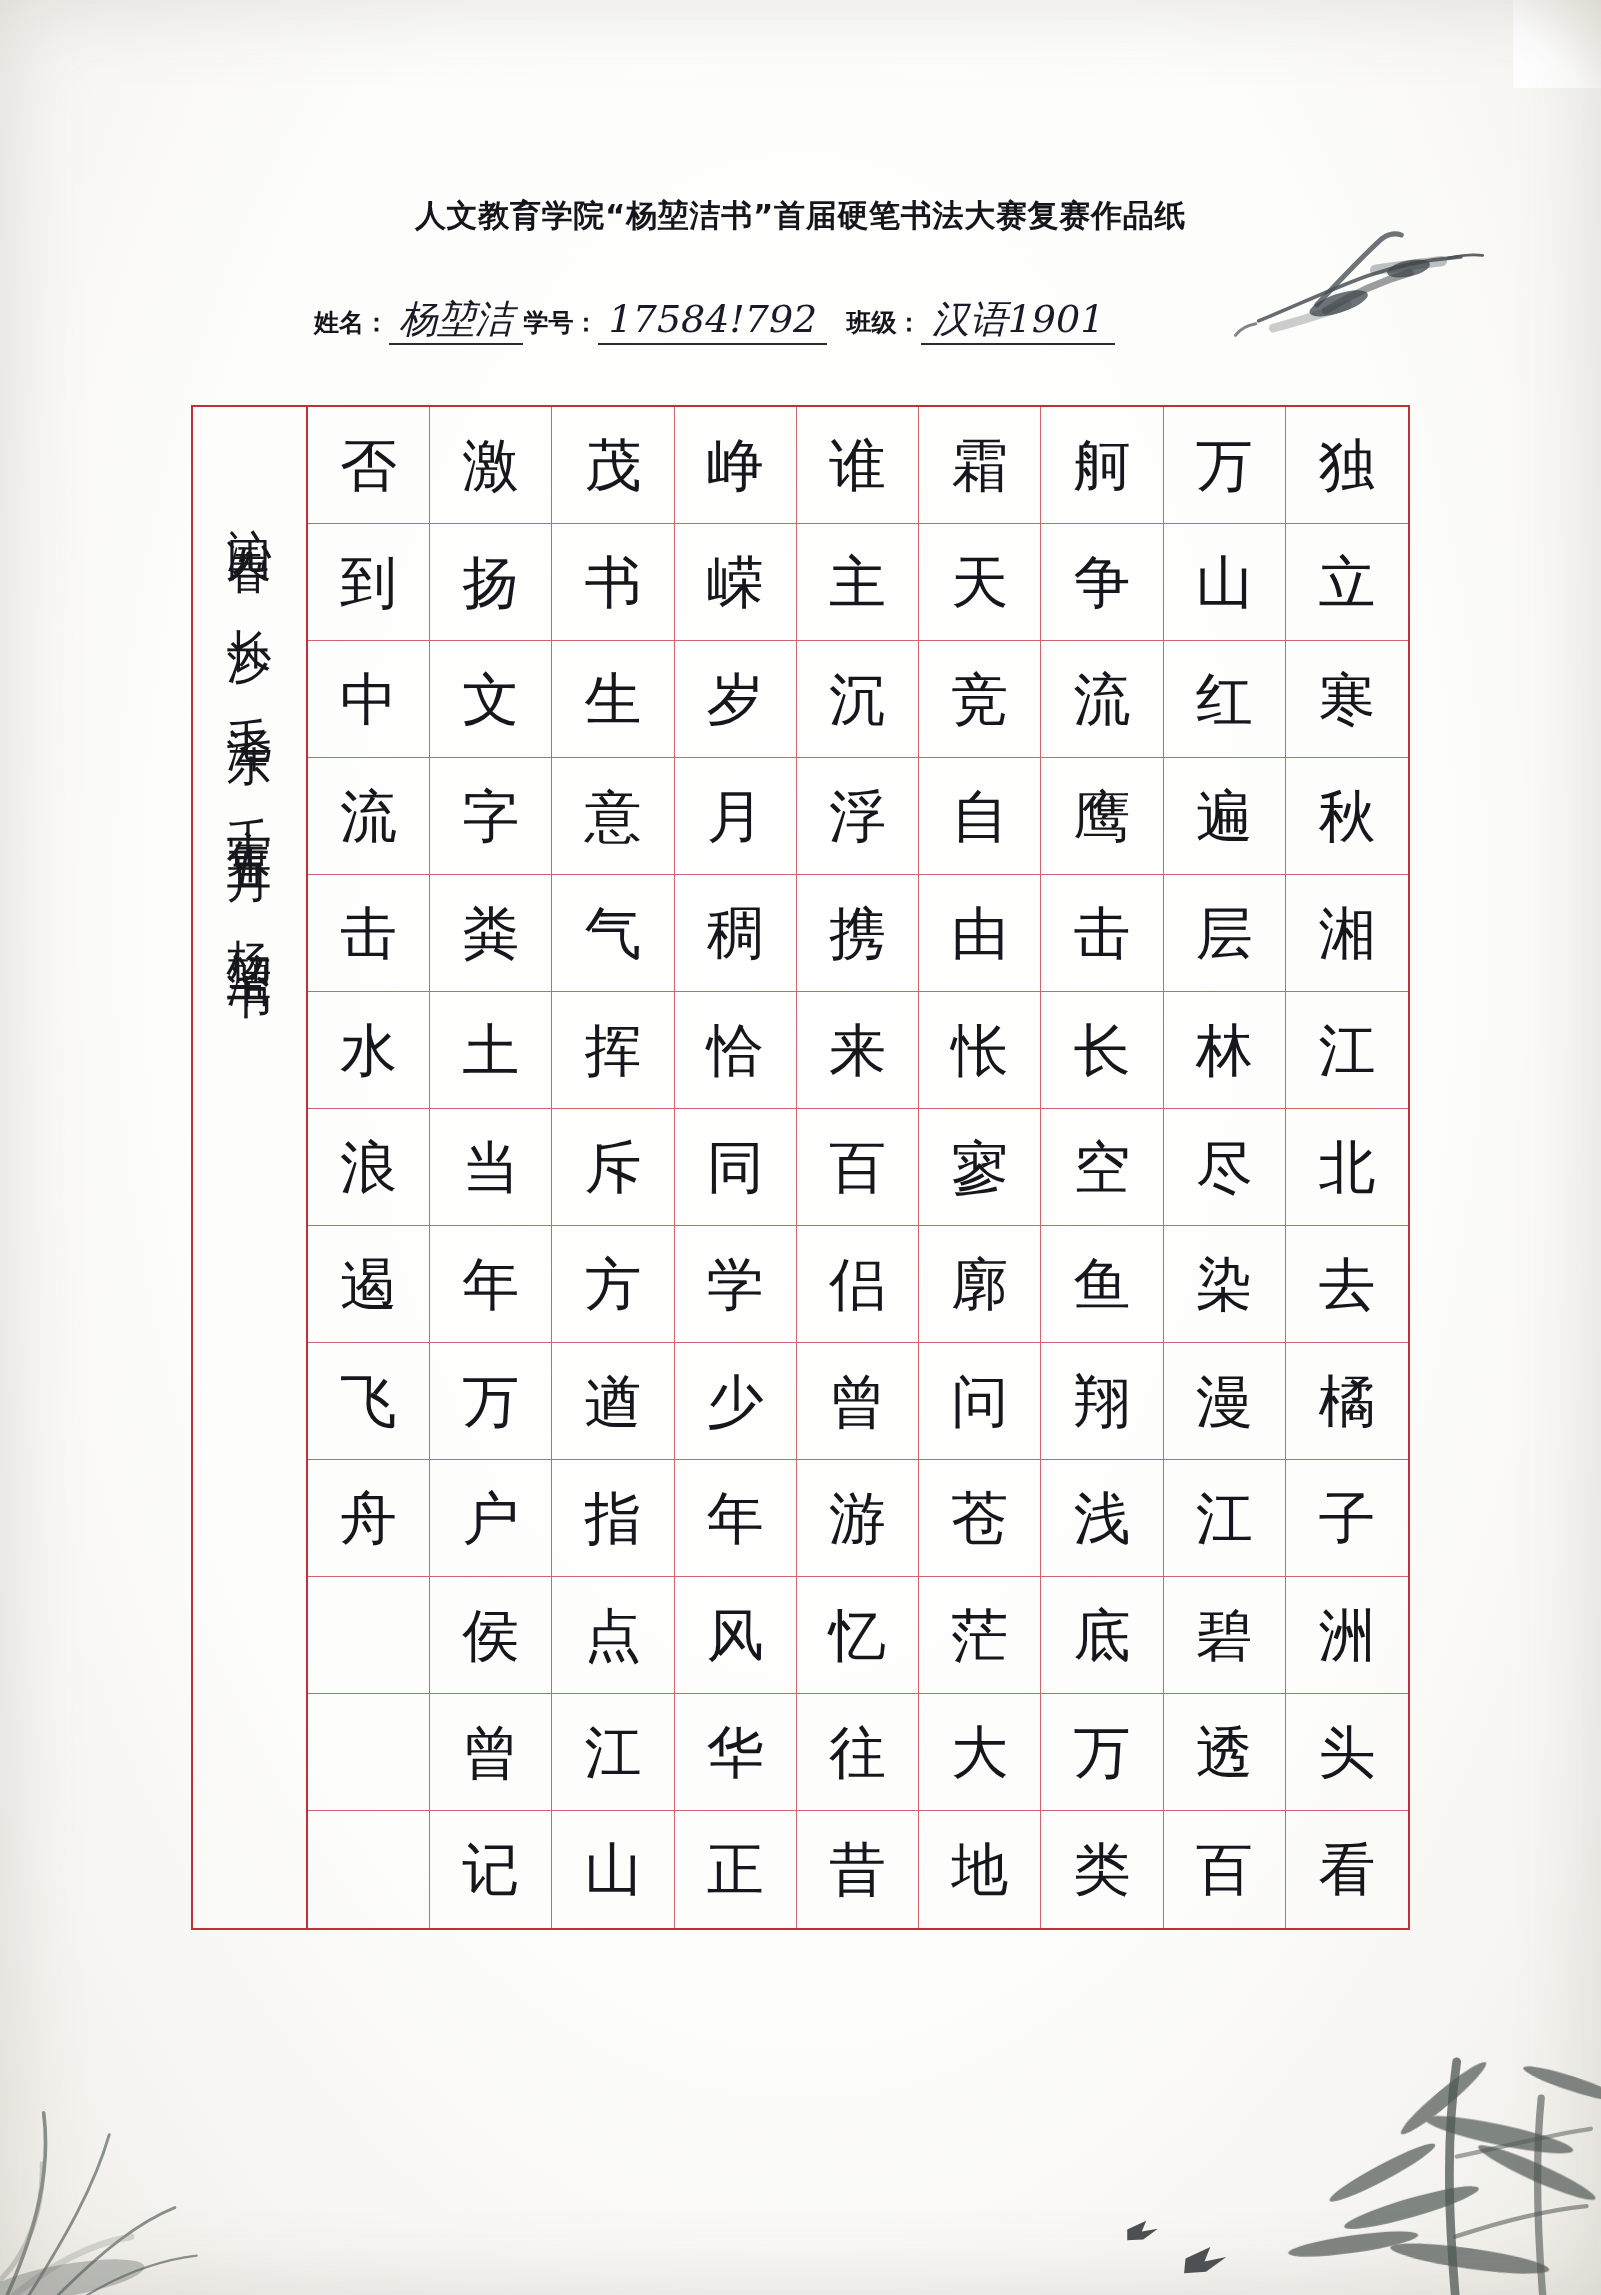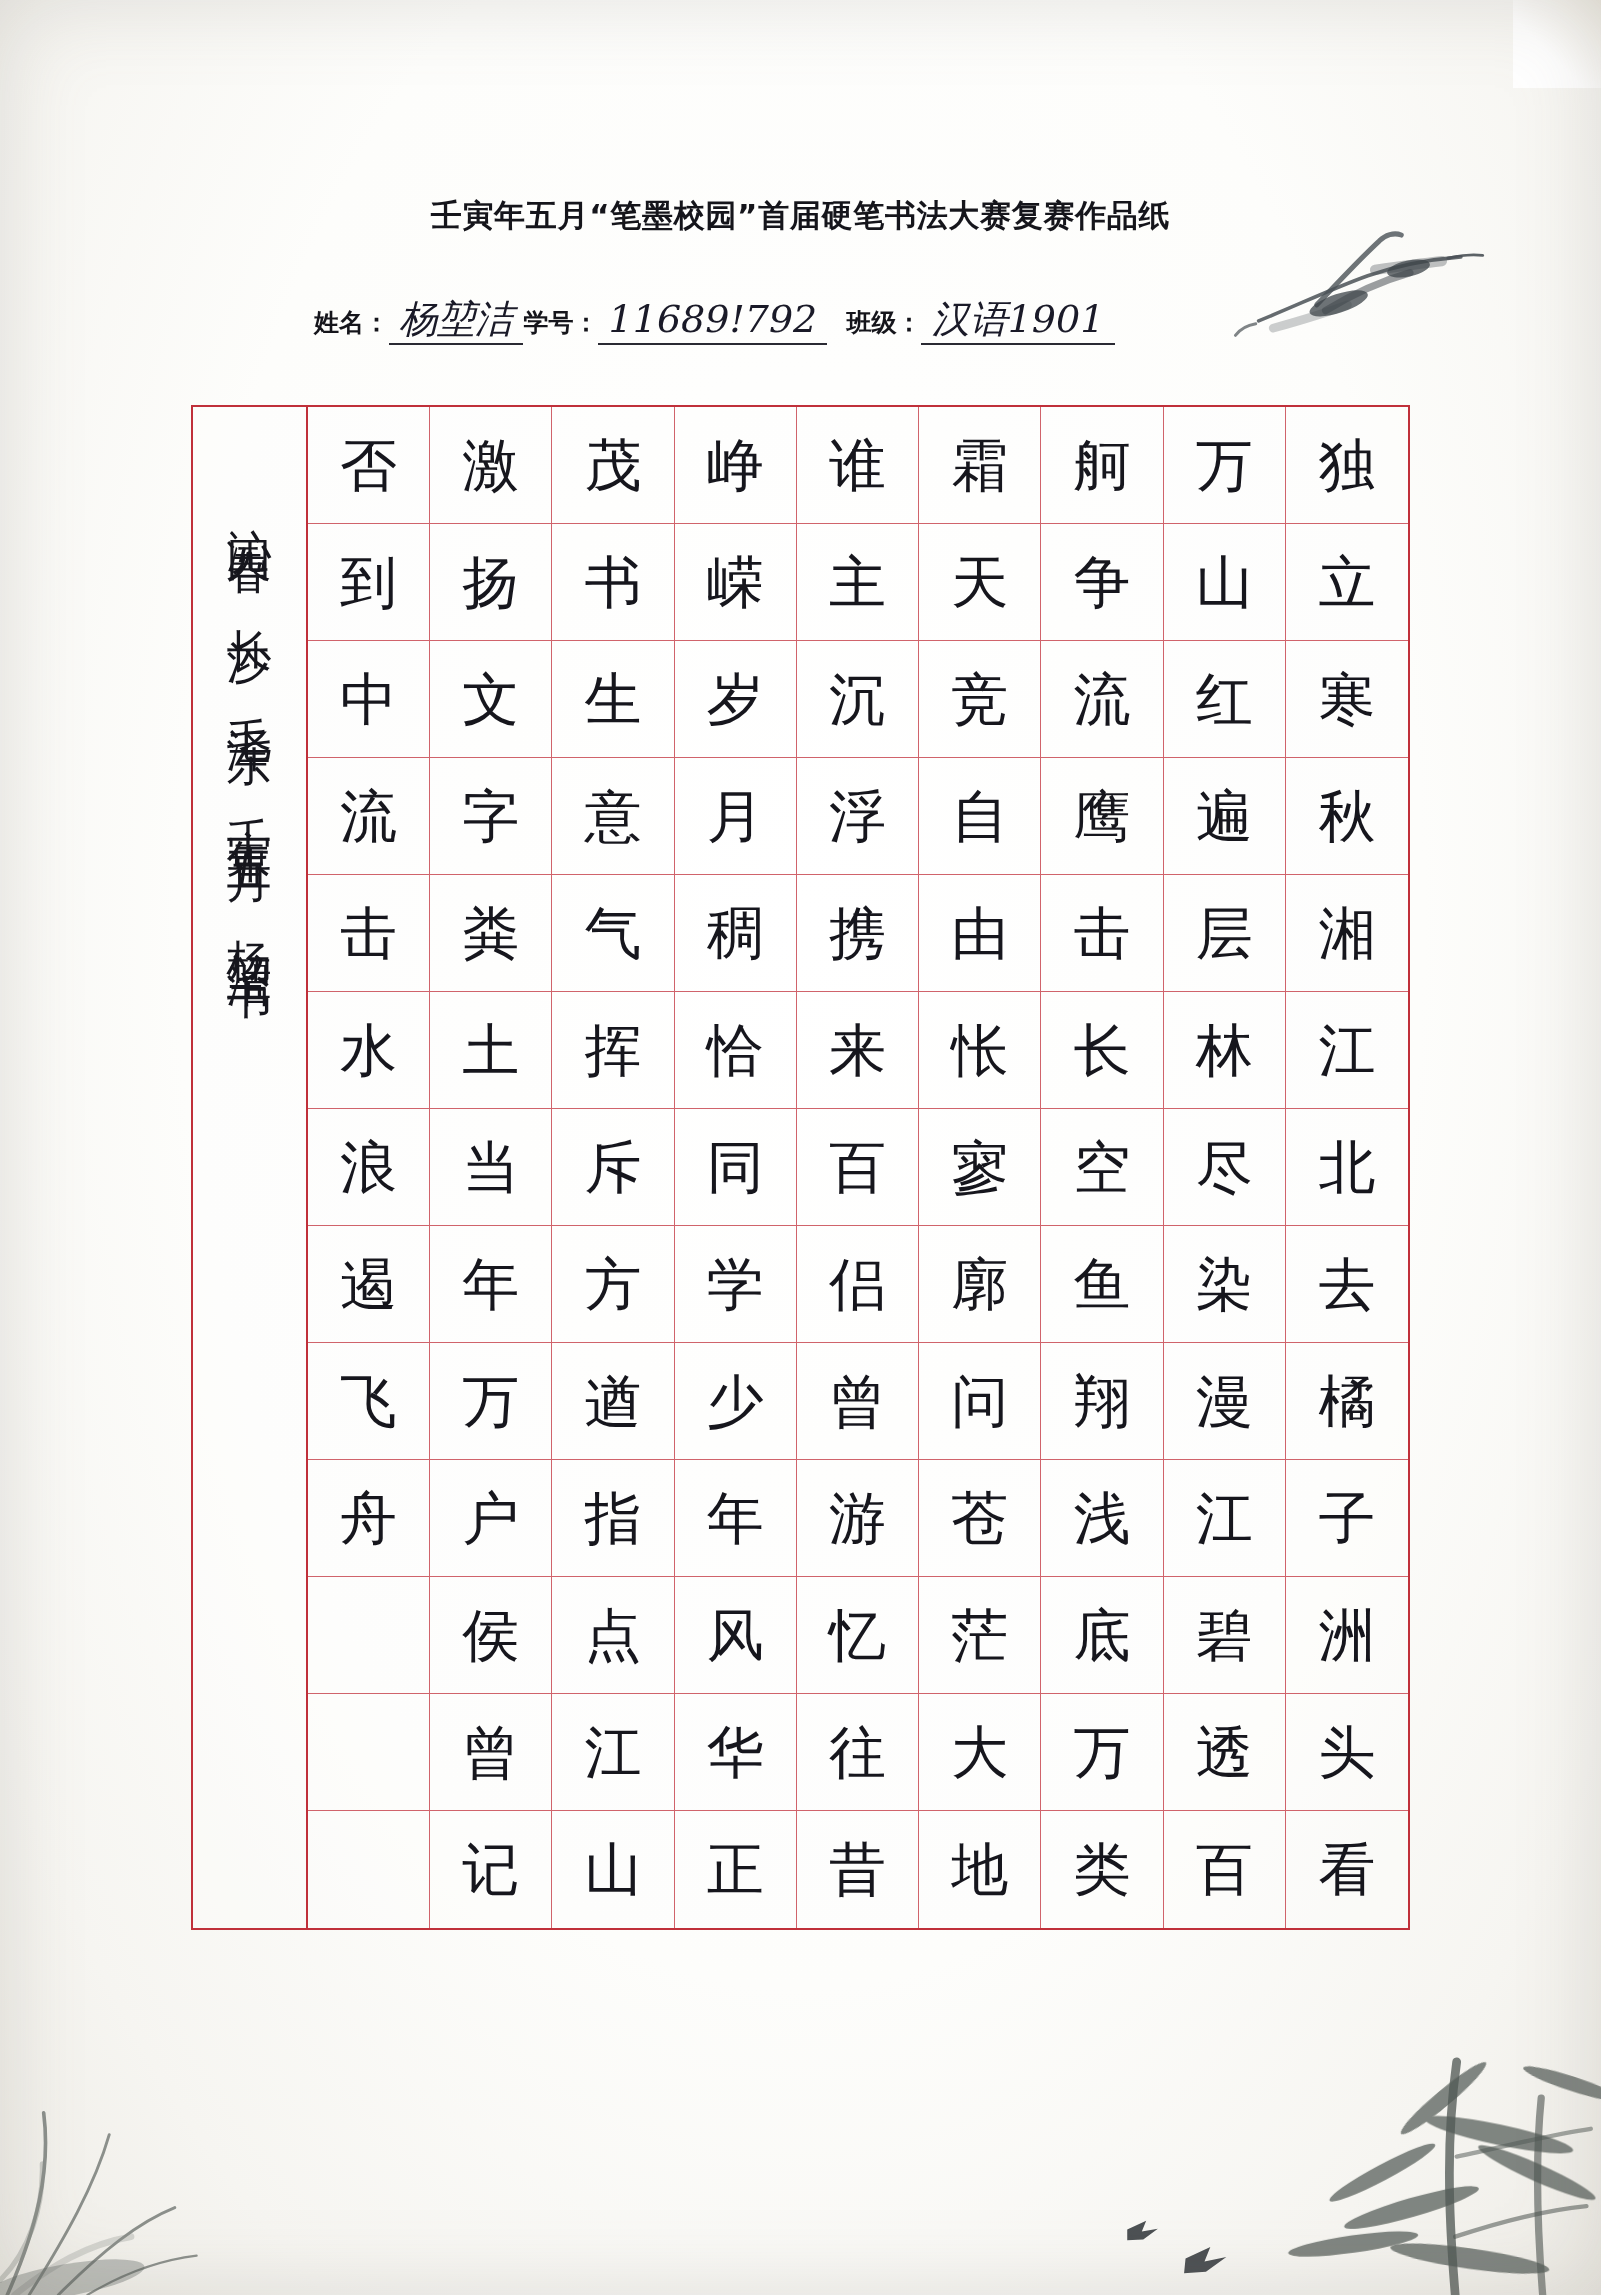--- a/index.html
+++ b/index.html
@@ -206,27 +206,27 @@
       <path d="M80 420 C140 360 190 320 240 300" stroke-width="4"></path>
       <path d="M20 420 C70 380 120 350 180 340" stroke-width="9" opacity="0.3"></path>
       <path d="M120 420 C170 390 220 372 270 366" stroke-width="3"></path>
     </g>
     <g fill="#5a615d" opacity="0.35">
       <ellipse cx="90" cy="400" rx="110" ry="22" transform="rotate(-10 90 400)"></ellipse>
     </g>
   </svg>
 </div>
 
-<h1 class="sheet-title">壬寅年五月“笔墨校园”首届硬笔书法大赛复赛作品纸</h1>
+<h1 class="sheet-title">人文教育学院“杨堃洁书”首届硬笔书法大赛复赛作品纸</h1>
 
 <div class="meta-row">
   <span class="meta-label">姓名：</span>
   <span class="meta-value">杨堃洁</span>
   <span class="meta-label">学号：</span>
-  <span class="meta-value">11689!792</span>
+  <span class="meta-value">17584!792</span>
   <span class="meta-gap"></span>
   <span class="meta-label">班级：</span>
   <span class="meta-value">汉语1901</span>
 </div>
 
 <div class="grid-wrap">
   <div class="grid" id="grid">
     <div class="side-col">
       <div class="side-text">沁园春·长沙 毛泽东 壬寅年五月 杨堃洁书</div>
     </div>

